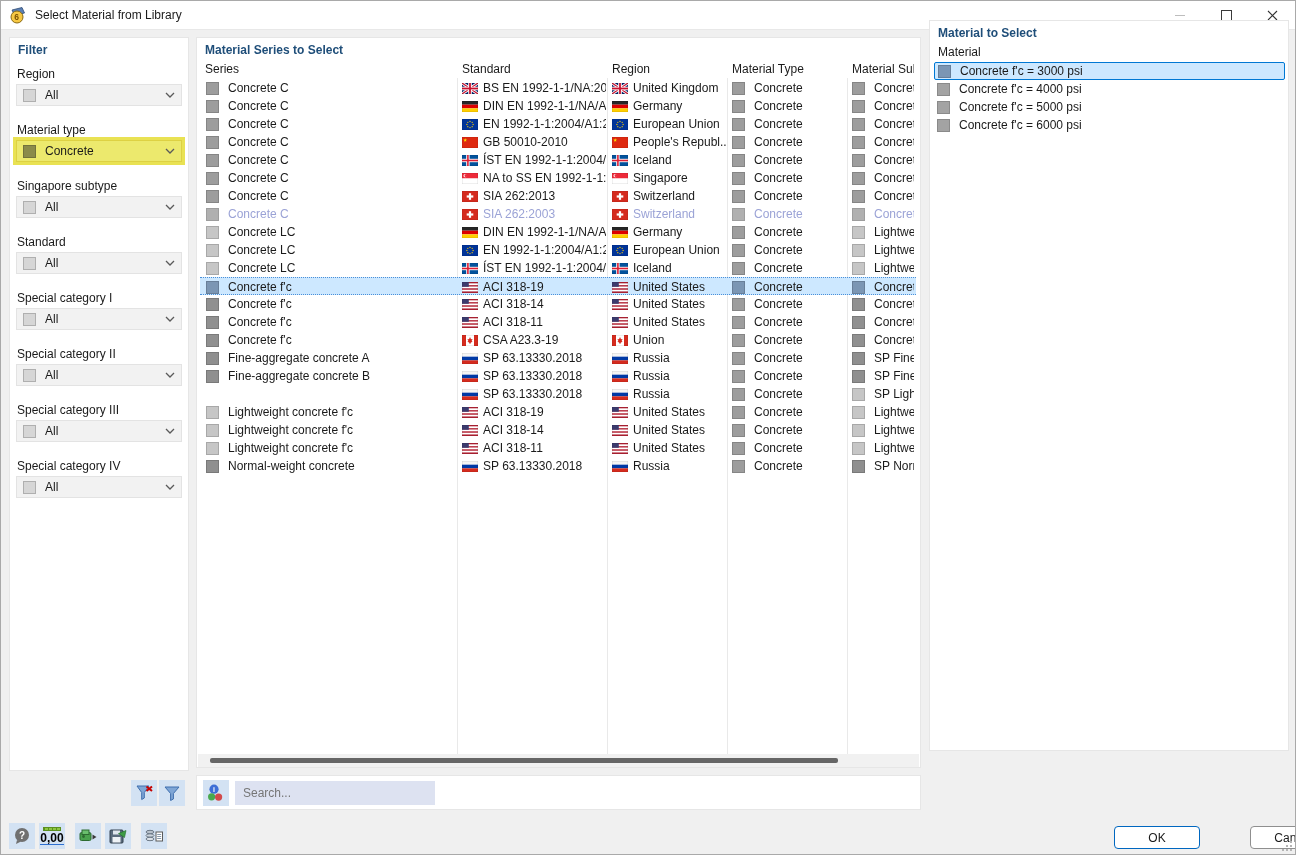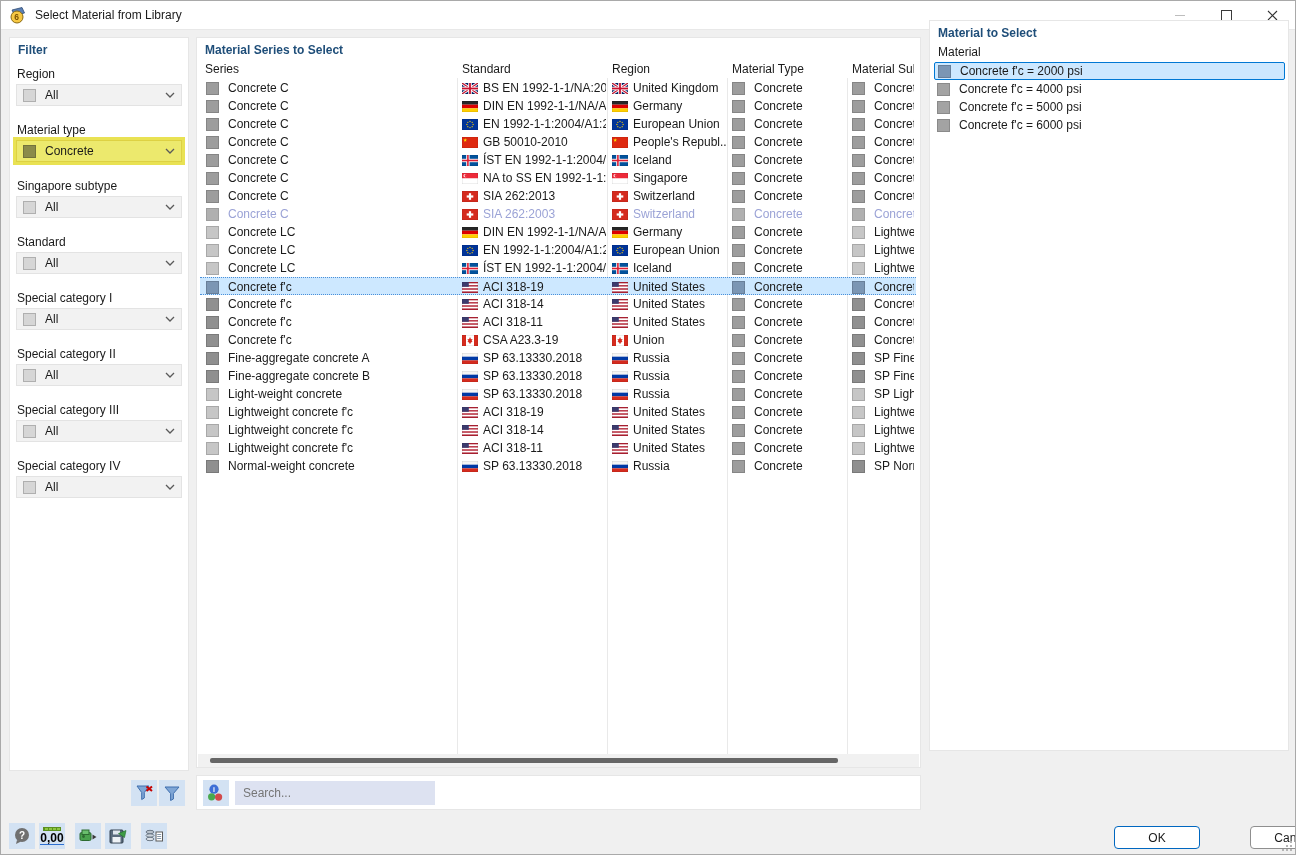--- a/index.html
+++ b/index.html
@@ -833,24 +833,20 @@
     <div class="cell" style="left:528px;width:118px">
             <span class="swatch" style="background:#9d9d9d"></span>
             <span class="ctext">Concrete</span>
           </div>
     <div class="cell" style="left:648px;width:66px">
             <span class="swatch" style="background:#8f8f8f"></span>
             <span class="ctext">SP Fine-Ag</span>
           </div>
         </div>
         <div class="trow" style="top: 347px;">
-          <div class="cell" style="left:2px;width:254px">
-            <span class="swatch" style="background:#c6c6c6"></span>
-            <span class="ctext">Light-weight concrete</span>
-          </div>
     <div class="cell" style="left:258px;width:148px">
             <svg class="flag" width="16" height="11" viewBox="0 0 16 11">
               <rect width="16" height="3.67" fill="#f5f5f5"></rect>
               <rect y="3.67" width="16" height="3.67" fill="#0039a6"></rect>
               <rect y="7.34" width="16" height="3.66" fill="#d52b1e"></rect>
               <rect width="16" height="11" fill="none" stroke="rgba(0,0,0,.25)" stroke-width="0.5"></rect>
             </svg>
             <span class="ctext">SP 63.13330.2018</span>
           </div>
     <div class="cell" style="left:408px;width:118px">
@@ -1046,21 +1042,21 @@
     </button>
     <input class="searchinput" type="text" placeholder="Search..." style="">
   </div>
 
   <div class="panel right-panel">
     <div class="ptitle">Material to Select</div>
     <div class="colhead">Material</div>
     <div id="material-rows">
         <div class="mrow sel" style="top: 41px;">
           <span class="swatch" style="background:#7b96b4"></span>
-          <span class="ctext">Concrete f'c = 2000 psi</span>
+          <span class="ctext">Concrete f'c = 3000 psi</span>
         </div>
         <div class="mrow" style="top: 59px;">
           <span class="swatch" style="background:#a3a3a3"></span>
           <span class="ctext">Concrete f'c = 4000 psi</span>
         </div>
         <div class="mrow" style="top: 77px;">
           <span class="swatch" style="background:#a3a3a3"></span>
           <span class="ctext">Concrete f'c = 5000 psi</span>
         </div>
         <div class="mrow" style="top: 95px;">

